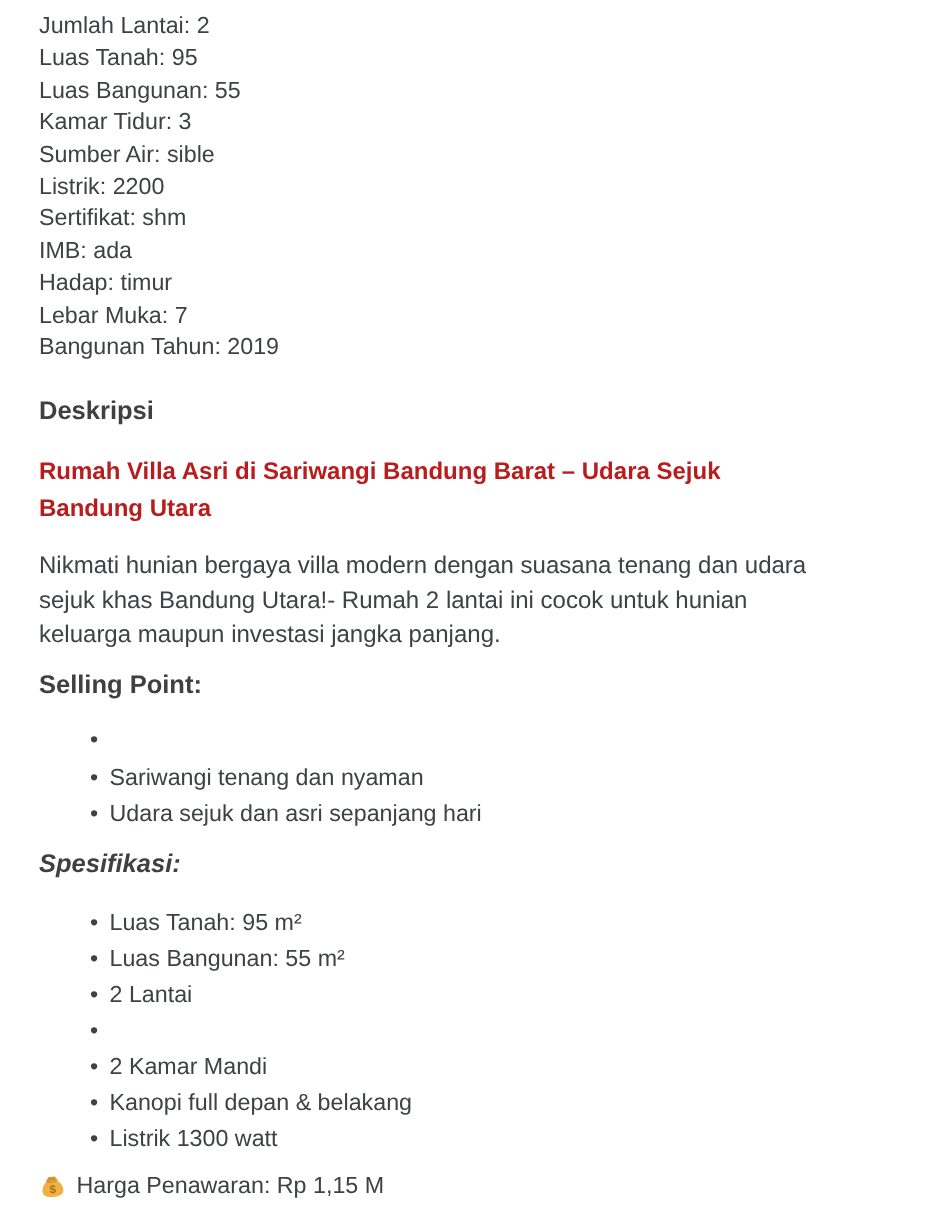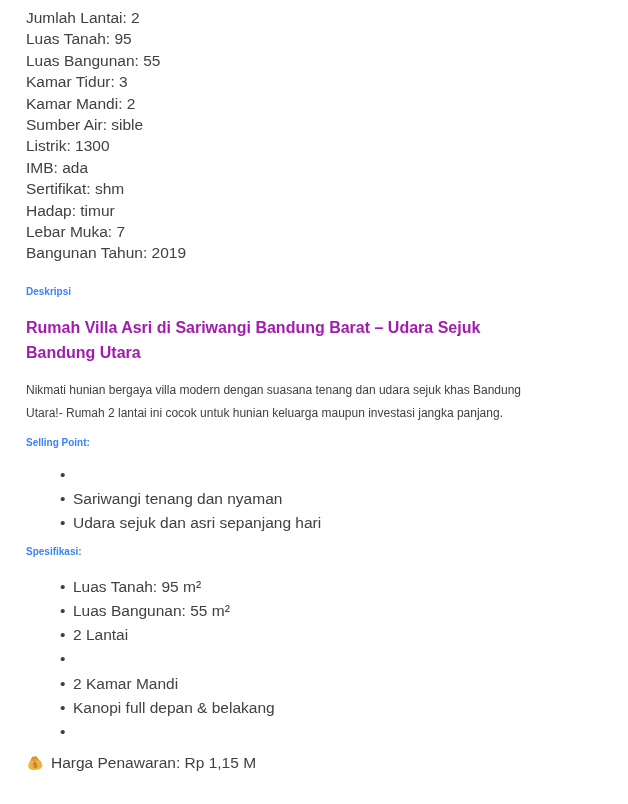--- a/index.html
+++ b/index.html
@@ -19,42 +19,42 @@
     box-sizing: border-box;
     width: 560px;
     height: 804px;
     padding: 7px 22px 0 26px;
     background: #ffffff;
   }
   .attr-list { font-size: 15.5px; line-height: 21.4px; }
   .attr-line { white-space: nowrap; }
 
   .section-heading {
-    font-size: 10px;
+    font-size: 17px;
     font-weight: bold;
-    color: #3b82f6;
+    color: #404040;
   }
   .desc-heading   { margin-top: 22px; }
 
   .listing-title {
     margin-top: 18px;
     font-size: 16px;
     font-weight: bold;
-    color: #a21caf;
+    color: #b91c1c;
     line-height: 25px;
     max-width: 580px;
   }
   .listing-body {
     margin-top: 14px;
-    font-size: 12px;
+    font-size: 16px;
     line-height: 23px;
     max-width: 524px;
   }
   .sp-heading   { margin-top: 12px; }
-  .spec-heading { margin-top: 11px; }
+  .spec-heading { margin-top: 11px; font-style: italic; }
 
   .bullet-list { margin-top: 15px; }
   .bullet-list.spec { margin-top: 18px; }
   .bullet-row {
     display: flex;
     align-items: baseline;
     margin-left: 34px;
     font-size: 15.5px;
     line-height: 24.1px;
   }
@@ -81,25 +81,24 @@
 </head>
 <body>
 
 <div class="page">
 
   <div class="attr-list">
     <div class="attr-line">Jumlah Lantai: 2</div>
     <div class="attr-line">Luas Tanah: 95</div>
     <div class="attr-line">Luas Bangunan: 55</div>
     <div class="attr-line">Kamar Tidur: 3</div>
-    <div class="attr-line">Kamar Mandi: 2</div>
     <div class="attr-line">Sumber Air: sible</div>
-    <div class="attr-line">Listrik: 1300</div>
+    <div class="attr-line">Listrik: 2200</div>
+    <div class="attr-line">Sertifikat: shm</div>
     <div class="attr-line">IMB: ada</div>
-    <div class="attr-line">Sertifikat: shm</div>
     <div class="attr-line">Hadap: timur</div>
     <div class="attr-line">Lebar Muka: 7</div>
     <div class="attr-line">Bangunan Tahun: 2019</div>
   </div>
 
   <div class="section-heading desc-heading">Deskripsi</div>
 
   <div class="listing-title">Rumah Villa Asri di Sariwangi Bandung Barat – Udara Sejuk Bandung Utara</div>
 
   <div class="listing-body">Nikmati hunian bergaya villa modern dengan suasana tenang dan udara sejuk khas Bandung Utara!- Rumah 2 lantai ini cocok untuk hunian keluarga maupun investasi jangka panjang.</div>
@@ -141,20 +140,21 @@
     <div class="bullet-row">
       <span class="bullet-marker">•</span>
       <span class="bullet-text">2 Kamar Mandi</span>
     </div>
     <div class="bullet-row">
       <span class="bullet-marker">•</span>
       <span class="bullet-text">Kanopi full depan &amp; belakang</span>
     </div>
     <div class="bullet-row">
       <span class="bullet-marker">•</span>
+      <span class="bullet-text">Listrik 1300 watt</span>
     </div>
   </div>
 
   <div class="price-row">
     <svg class="money-icon" viewBox="0 0 20 20" aria-hidden="true">
       <path d="M7.6 2.8 L12.4 2.8 L14.2 5.6 C11.7 6.6 8.3 6.6 5.8 5.6 Z" fill="#d8932c"></path>
       <path d="M6.3 5.7 C3.6 7.7 2.2 10.6 2.2 13.1 C2.2 16.5 5.7 17.8 10 17.8 C14.3 17.8 17.8 16.5 17.8 13.1 C17.8 10.6 16.4 7.7 13.7 5.7 C11.5 6.6 8.5 6.6 6.3 5.7 Z" fill="#efb13f"></path>
       <path d="M6.1 5.6 C11 7.4 14.5 6 13.9 5.6 L14.3 6.2 C12 7.4 8 7.4 5.7 6.2 Z" fill="#b97d1f"></path>
       <text x="10" y="15" text-anchor="middle" font-size="8.5" font-weight="bold" fill="#a8711c" font-family="'Liberation Sans', sans-serif">$</text>
     </svg>

